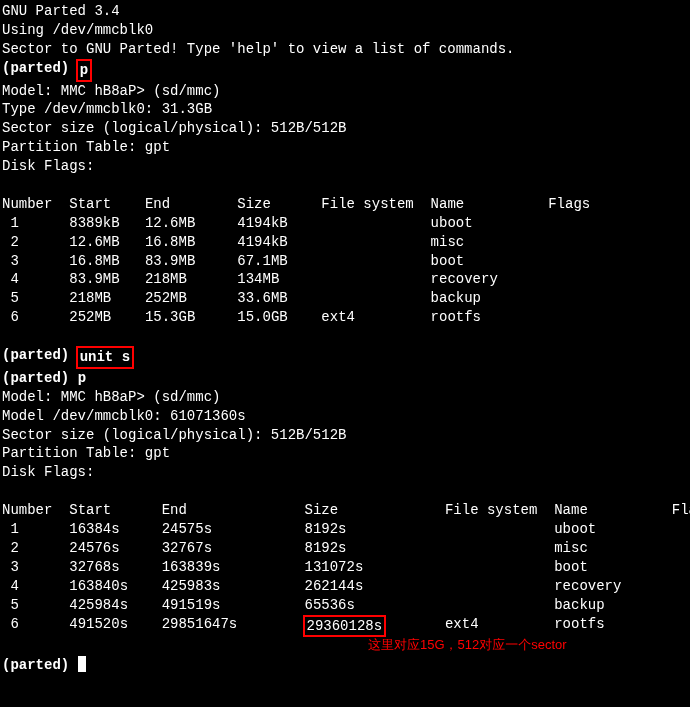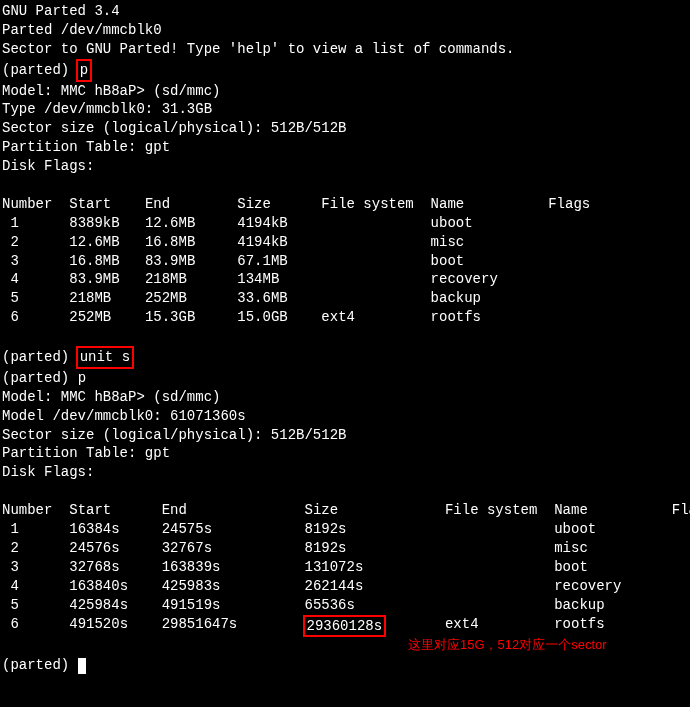--- a/index.html
+++ b/index.html
@@ -21,21 +21,22 @@
       white-space: pre;
     }
     .highlight-box {
       border: 2px solid #ff0000;
       display: inline-block;
       padding: 0 2px;
       margin-left: -2px;
     }
     .prompt-line {
       display: flex;
-      align-items: center;
+      align-items: flex-start;
+      font-weight: bold;
     }
     .red-note {
       color: #ff0000;
       font-family: "Microsoft YaHei", sans-serif;
       font-size: 13px;
       position: absolute;
     }
     .cursor {
       display: inline-block;
       width: 8px;
@@ -48,21 +49,21 @@
     }
     td {
       white-space: pre;
       vertical-align: top;
     }
   </style>
 </head>
 <body>
 
 <div class="line">GNU Parted 3.4</div>
-<div class="line">Parted /dev/mmcblk0</div>
+<div class="line">Using /dev/mmcblk0</div>
 <div class="line">Sector to GNU Parted! Type 'help' to view a list of commands.</div>
 
 <div class="line prompt-line">
   <span>(parted) </span><span class="highlight-box"><span>p</span></span>
 </div>
 
 <div class="line">Model: MMC hB8aP&gt; (sd/mmc)</div>
 <div class="line">Type /dev/mmcblk0: 31.3GB</div>
 <div class="line">Sector size (logical/physical): 512B/512B</div>
 <div class="line">Partition Table: gpt</div>
@@ -299,19 +300,19 @@
         <td></td>
         <td>ext4</td>
         <td></td>
         <td>rootfs</td>
         <td></td>
         <td></td>
       </tr>
 </tbody>
   </table>
 
-<div class="red-note" style="left:408px; bottom:24px;margin-top:30px;">这里对应15G，512对应一个sector</div>
+<div class="red-note" style="left:368px; bottom:24px;margin-top:30px;">这里对应15G，512对应一个sector</div>
 
 <div class="line">&nbsp;</div>
 
 <div class="line prompt-line">
   <span>(parted) </span><span class="cursor"></span>
 </div>
 
 </body></html>

